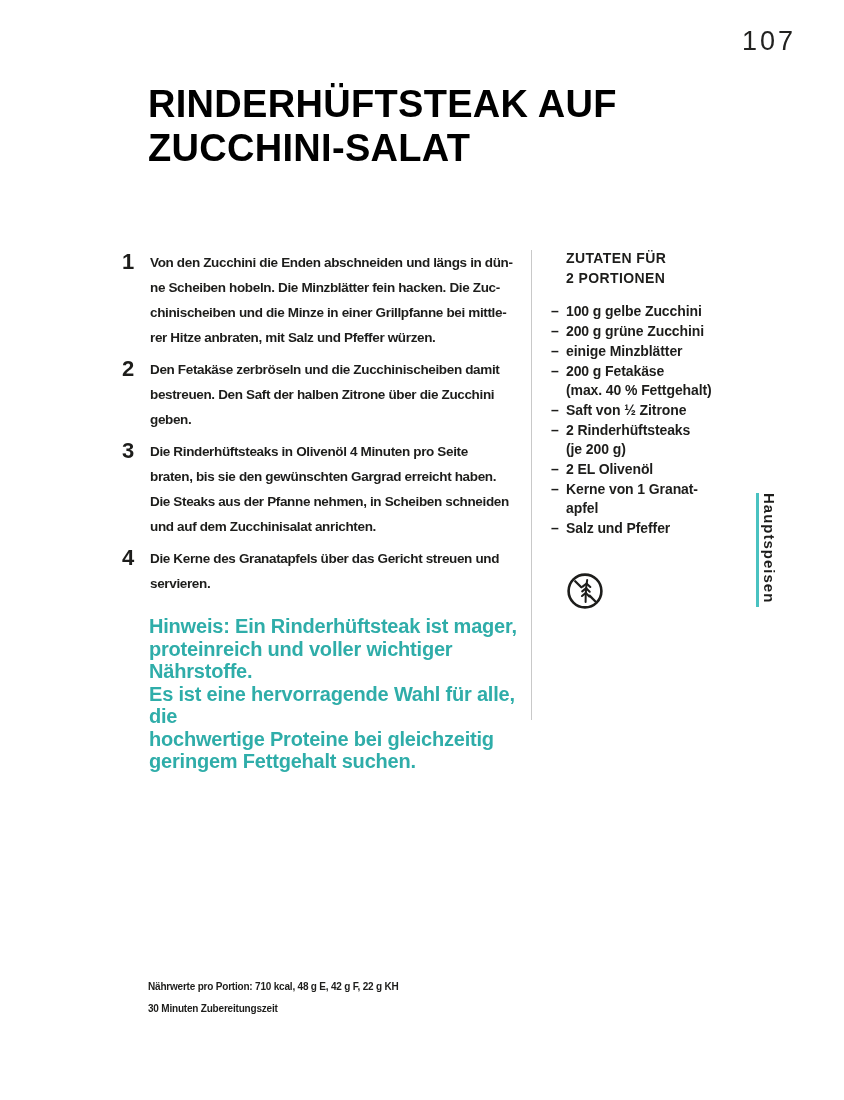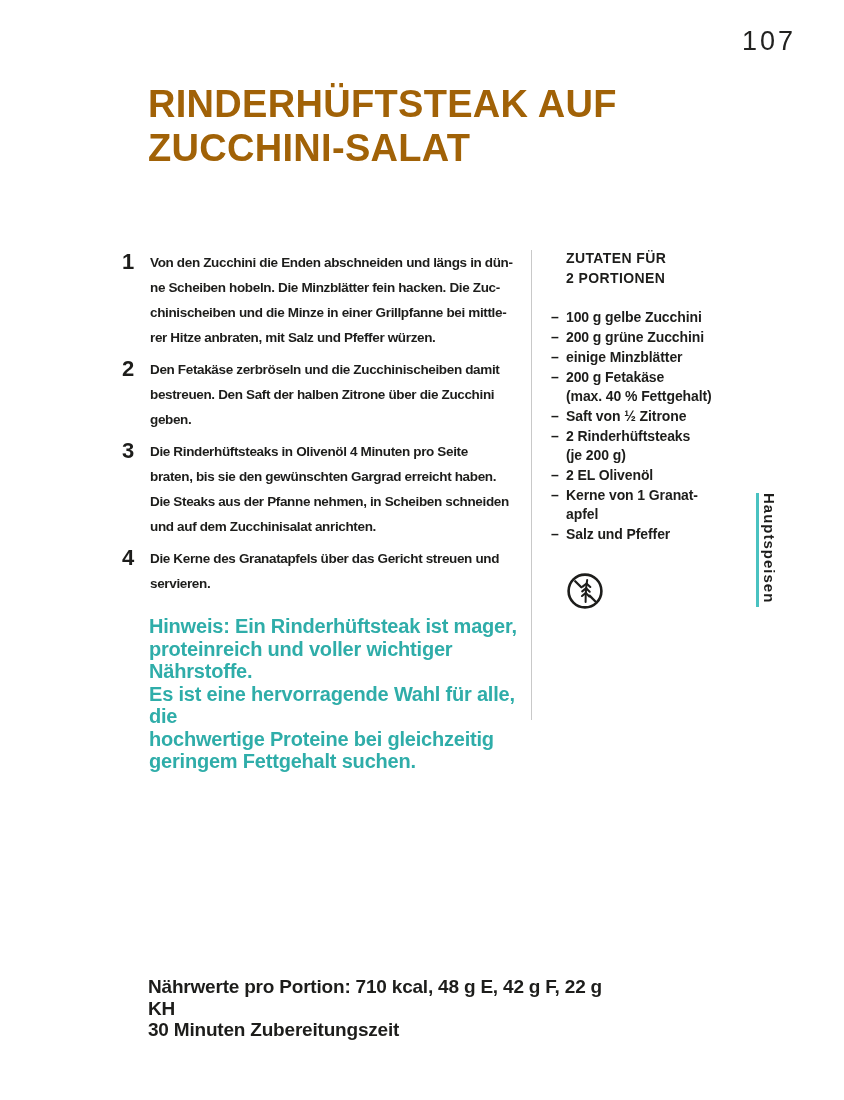--- a/index.html
+++ b/index.html
@@ -15,21 +15,21 @@
 
   .page-number {
     position: absolute; top: 26px; right: 48px;
     font-size: 27px; font-weight: 400; letter-spacing: 3px;
     color: #222220;
   }
 
   .recipe-title {
     position: absolute; left: 148px; top: 82px; width: 560px;
     font-size: 38px; font-weight: 700; line-height: 44px;
-    letter-spacing: 0.3px; color: #a16207;
+    letter-spacing: 0.3px; color: #000000;
     white-space: pre-line;
   }
 
   .steps {
     position: absolute; left: 122px; top: 250px; width: 400px;
   }
   .step { display: flex; margin-bottom: 7px; }
   .step-number {
     width: 28px; flex: 0 0 28px;
     font-size: 22px; font-weight: 700; line-height: 24px;
@@ -49,21 +49,21 @@
 
   .column-divider {
     position: absolute; left: 531px; top: 250px;
     width: 1px; height: 470px; background: #c9c9c9;
   }
 
   .ingredients {
     position: absolute; left: 551px; top: 249px; width: 200px;
   }
   .ingredients-heading {
-    margin-left: 15px; margin-bottom: 20px;
+    margin-left: 15px; margin-bottom: 14px;
     font-size: 14px; font-weight: 700; line-height: 19.5px;
     letter-spacing: 0.4px; white-space: pre-line;
   }
   .ingredient { display: flex; margin-bottom: 1px; }
   .ingredient-dash {
     flex: 0 0 15px; font-size: 14px; font-weight: 700; line-height: 19px;
   }
   .ingredient-text {
     font-size: 14px; font-weight: 700; line-height: 19px;
     letter-spacing: -0.1px; white-space: pre-line;
@@ -80,21 +80,21 @@
   }
   .side-label {
     position: absolute; left: 761px; top: 493px; height: 118px;
     writing-mode: vertical-rl; text-orientation: mixed;
     font-size: 15px; font-weight: 700; letter-spacing: 1px;
     color: #1d1d1b;
   }
 
   .nutrition {
     position: absolute; left: 148px; top: 976px; width: 460px;
-    font-size: 19px; font-weight: 700; line-height: 21.5px;
+    font-size: 10px; font-weight: 700; line-height: 21.5px;
     letter-spacing: -0.2px; white-space: pre-line;
     color: #1d1d1b;
   }
 </style>
 </head>
 <body>
 
 <div class="page">
 
   <div class="page-number">107</div>

